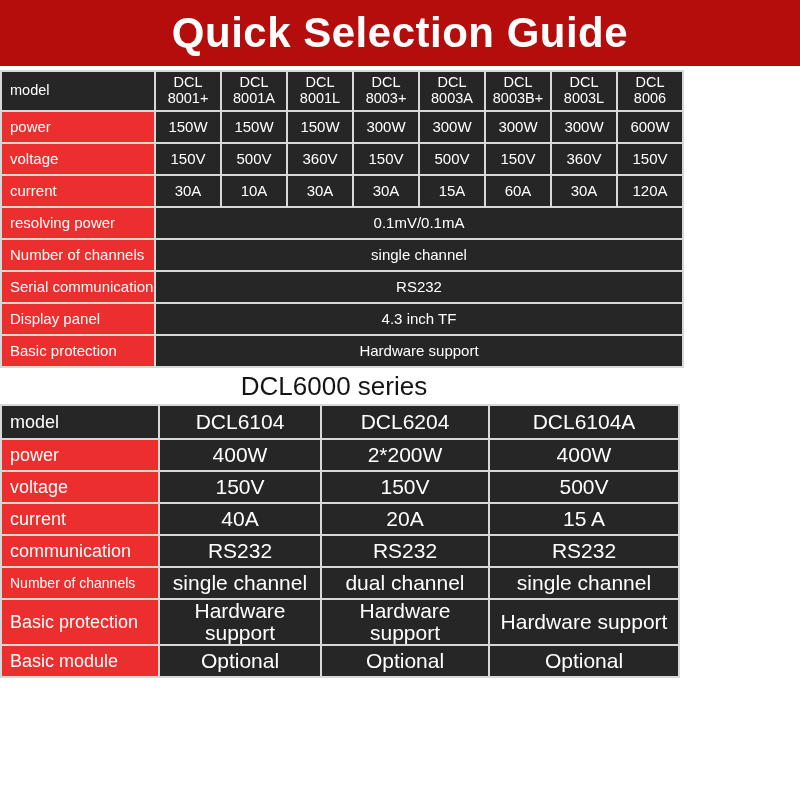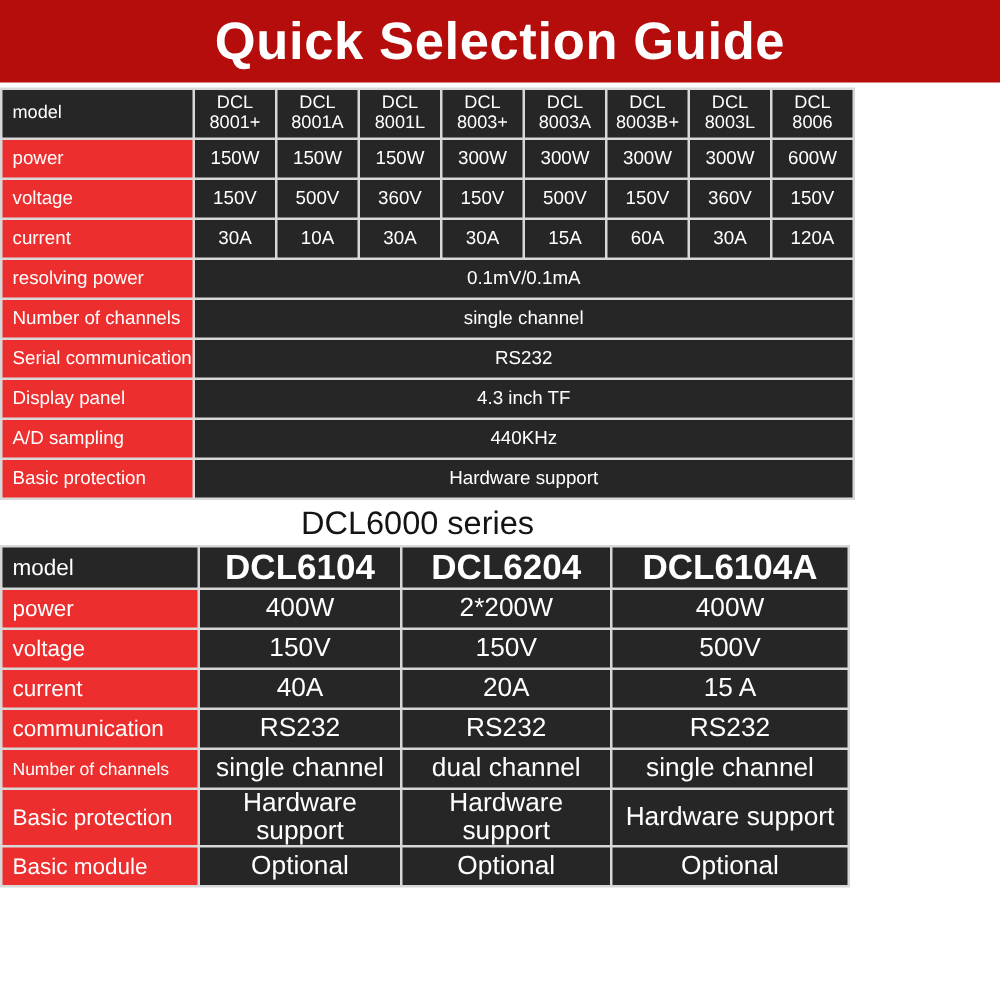--- a/index.html
+++ b/index.html
@@ -118,22 +118,22 @@
     width: 678px;
   }
   #table-6000 td {
     height: 30px;
     font-size: 21px;
   }
   #table-6000 tr.model-row td {
     height: 32px;
   }
   #table-6000 td.model-cell {
-    font-size: 28px;
-    font-weight: bold;
+    font-size: 21px;
+    font-weight: normal;
   }
   #table-6000 td.label {
     font-size: 18px;
   }
   #table-6000 td.label.small {
     font-size: 14px;
   }
   #table-6000 col.c-label { width: 156px; }
   #table-6000 col.c-d1 { width: 160px; }
   #table-6000 col.c-d2 { width: 166px; }
@@ -242,24 +242,20 @@
             <td class="label small">Number of channels</td>
             <td colspan="8">single channel</td>
           </tr>
           <tr>
             <td class="label small">Serial communication</td>
             <td colspan="8">RS232</td>
           </tr>
           <tr>
             <td class="label">Display panel</td>
             <td colspan="8">4.3 inch TF</td>
-          </tr>
-          <tr>
-            <td class="label">A/D sampling</td>
-            <td colspan="8">440KHz</td>
           </tr>
           <tr>
             <td class="label">Basic protection</td>
             <td colspan="8">Hardware support</td>
           </tr>
         </tbody>
     </table>
   </div>
 
   <div class="section-title" id="title-6000">DCL6000 series</div>

